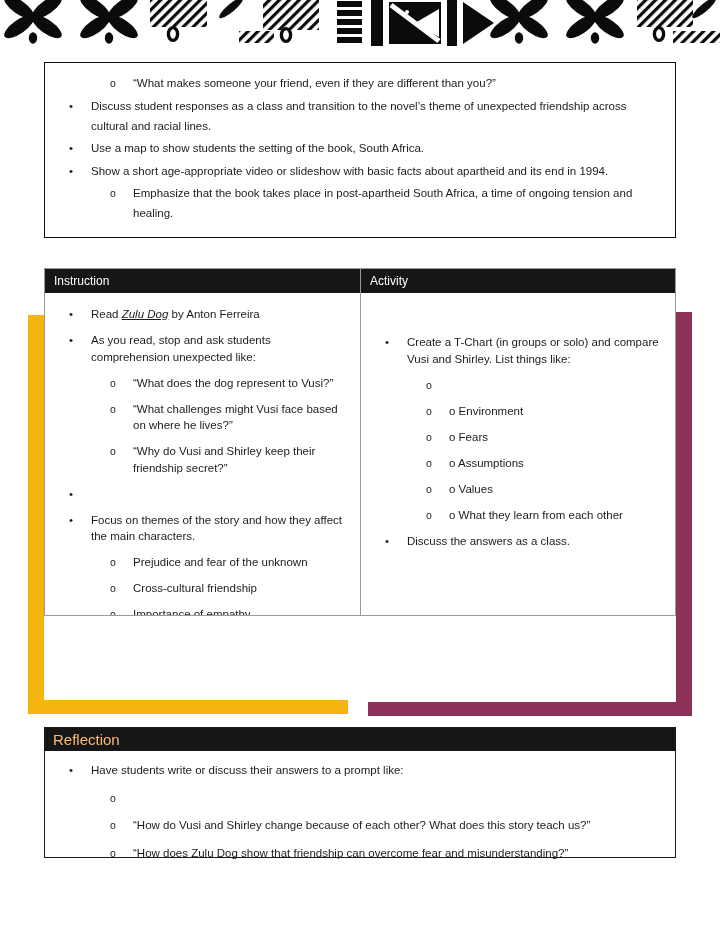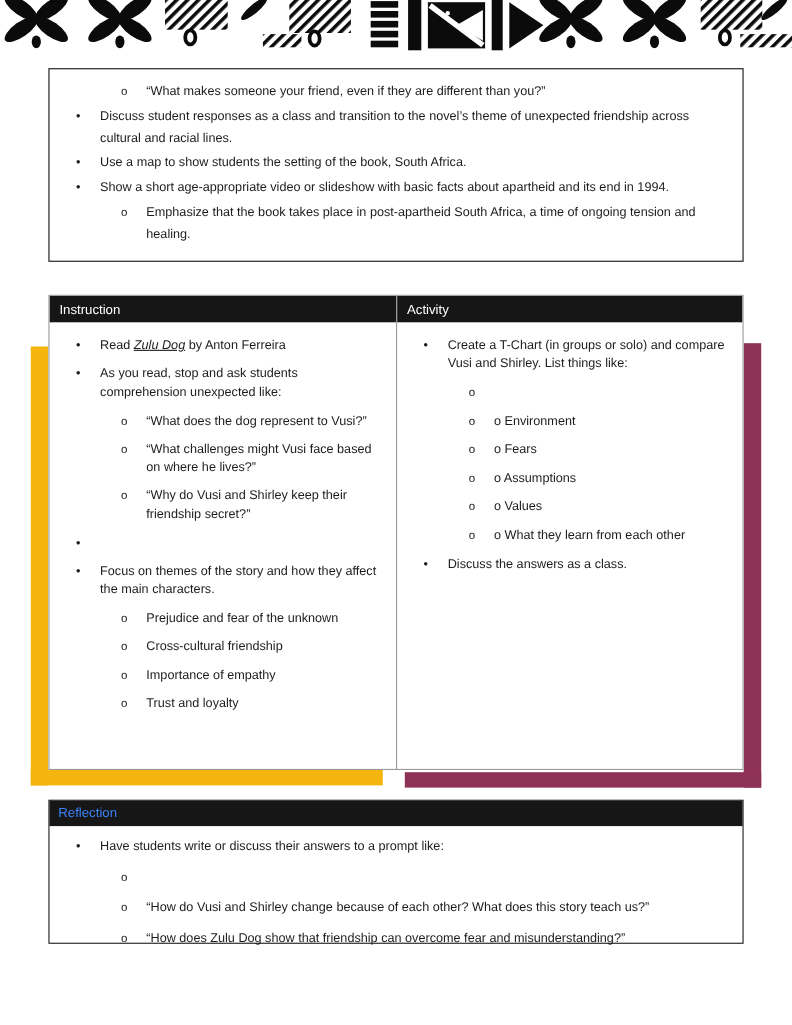--- a/index.html
+++ b/index.html
@@ -36,40 +36,40 @@
   em{font-style:italic;text-decoration:underline;}
 
   
   .accent{position:absolute;}
   .accent-left{left:28px;top:315px;width:16px;height:399px;background:var(--yellow);}
   .accent-bottom-left{left:28px;top:700px;width:320px;height:14px;background:var(--yellow);}
   .accent-right{left:676px;top:312px;width:16px;height:404px;background:var(--maroon);}
   .accent-bottom-right{left:368px;top:702px;width:324px;height:14px;background:var(--maroon);}
 
   .ia-table{
-    position:absolute;left:44px;top:268px;width:632px;height:432px;
+    position:absolute;left:44px;top:268px;width:632px;height:348px;
     box-sizing:border-box;border:1px solid var(--table-border);
     background:#fff;display:flex;
   }
   .col{flex:1 1 50%;display:flex;flex-direction:column;box-sizing:border-box;overflow:hidden;}
-  .col + .col{border-left:1px solid var(--table-border);}
+  .col + .col{border-left:1px solid var(--table-border);gap:28px;}
   .col-header{
     flex:0 0 24px;height:24px;background:var(--header-bg);color:#fff;
     font-size:12px;line-height:24px;padding-left:9px;
   }
   .col-body{padding:13px 8px 0 14px;overflow:hidden;}
 
   .reflection{
     position:absolute;left:44px;top:727px;width:632px;height:131px;
     box-sizing:border-box;border:1.5px solid #1a1a1a;background:#fff;
     display:flex;flex-direction:column;
   }
   .ref-header{
-    flex:0 0 23px;background:var(--header-bg);color:#3b82f6;
-    font-size:12px;line-height:23px;padding-left:8px;
+    flex:0 0 23px;background:var(--header-bg);color:#fdba74;
+    font-size:15px;line-height:23px;padding-left:8px;
   }
   .ref-body{padding:11px 10px 0 14px;}
 </style>
 </head>
 <body>
 
 <div class="page">
 
   <svg class="banner" width="720" height="46" viewBox="0 0 720 46" aria-hidden="true">
     <defs>

